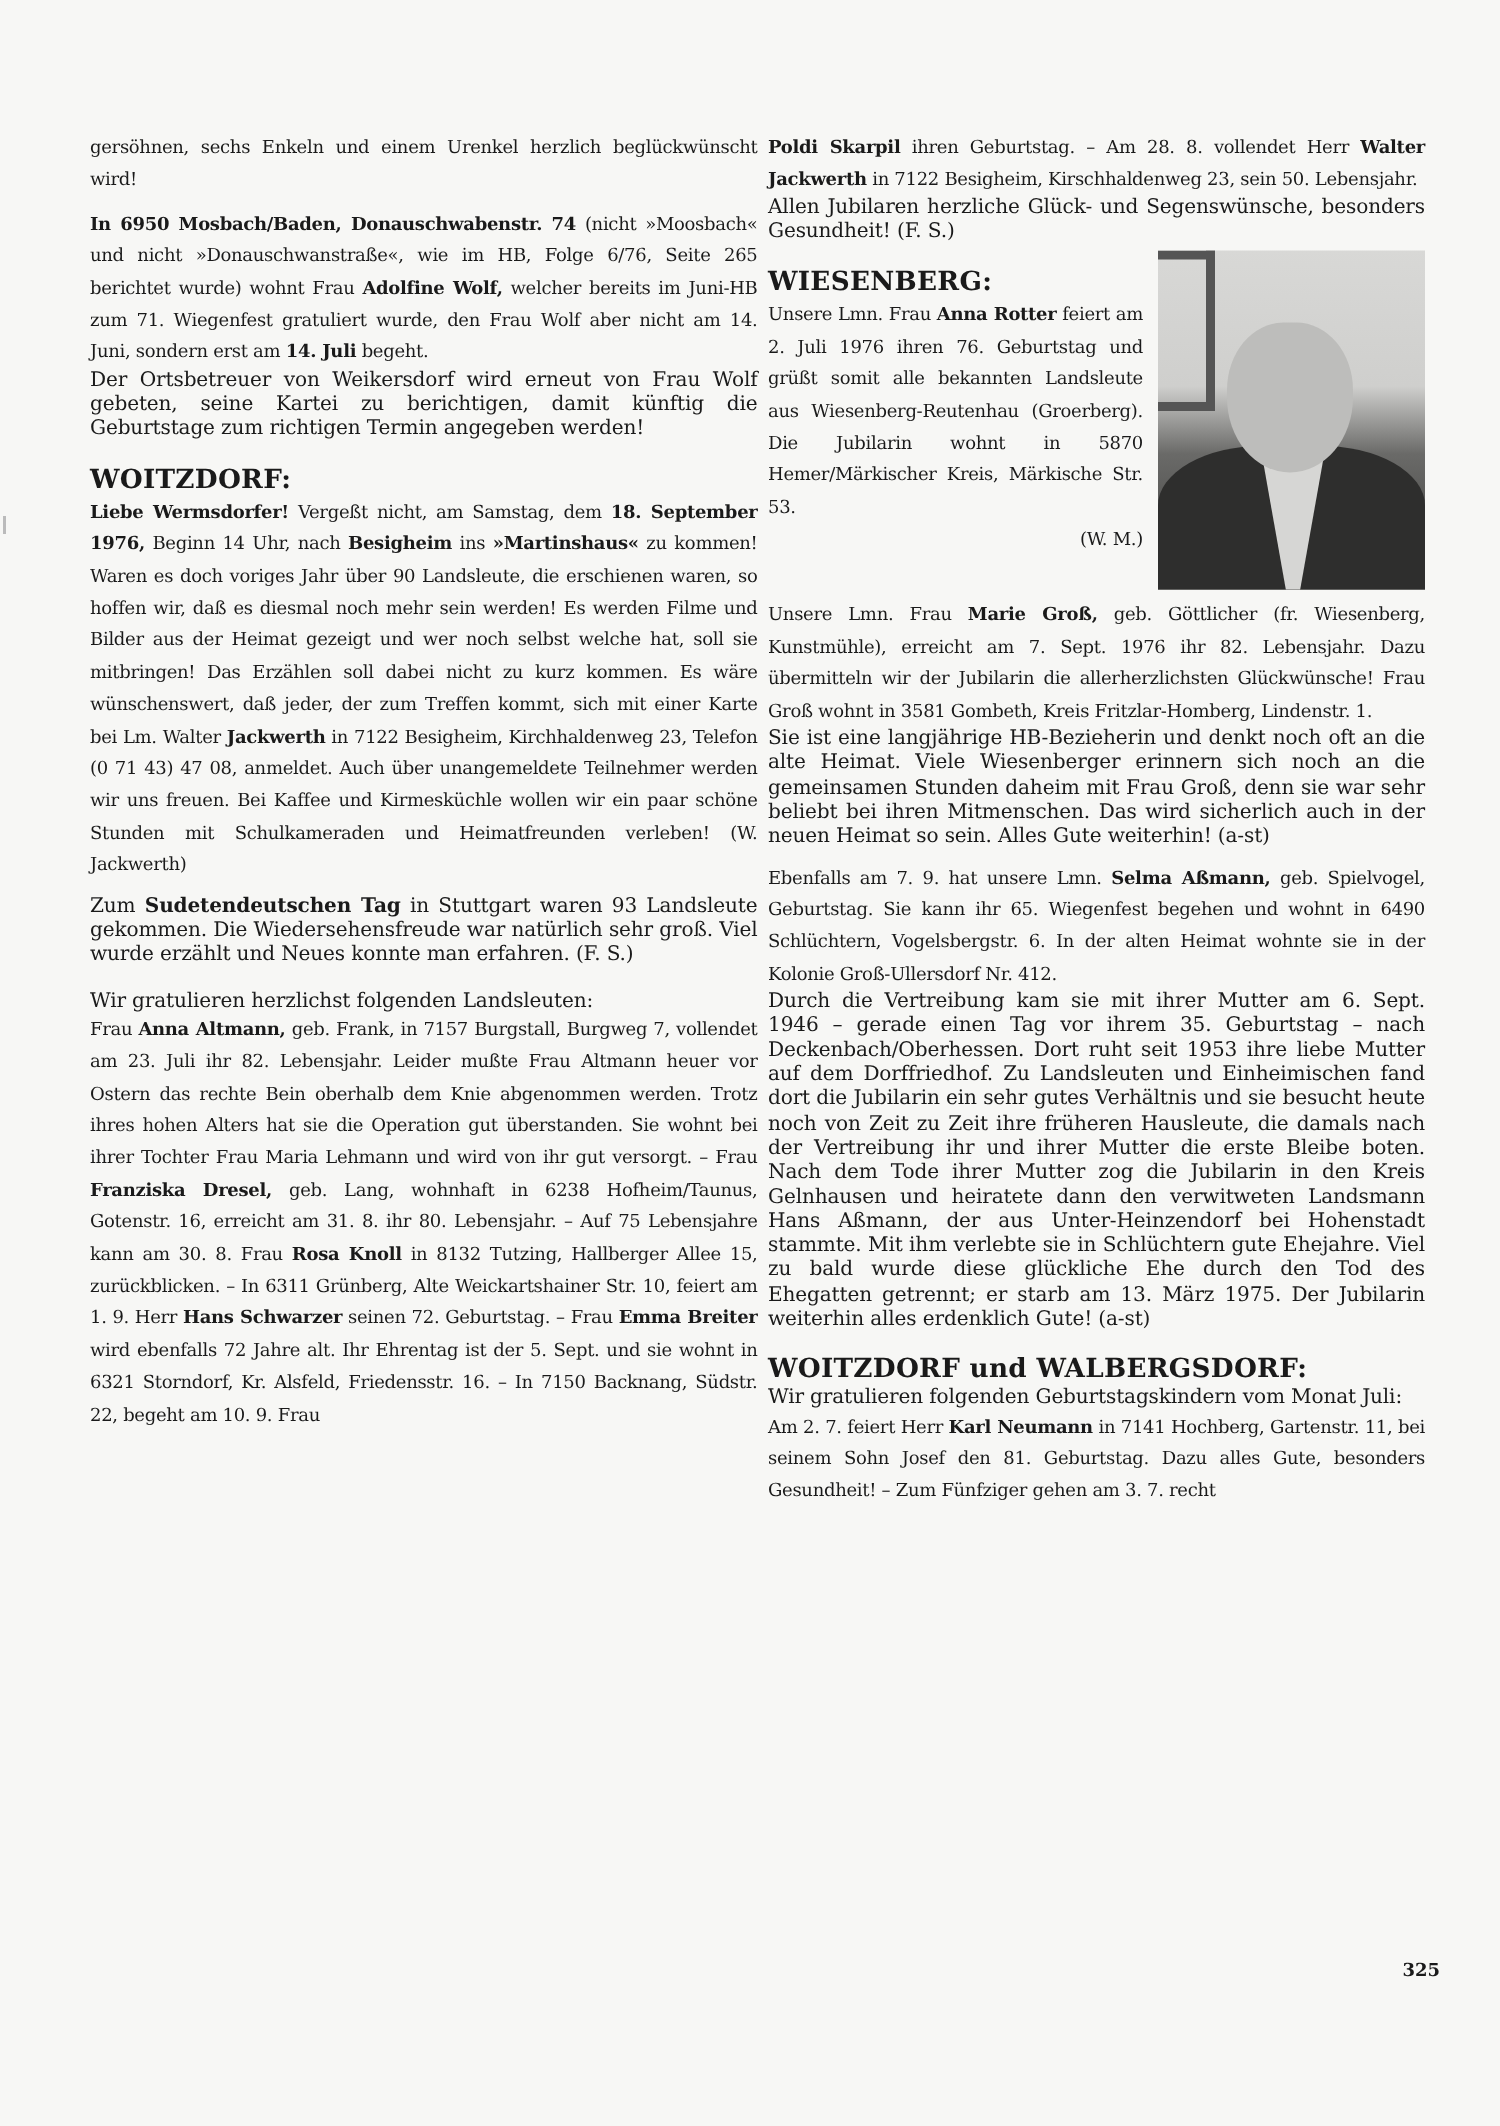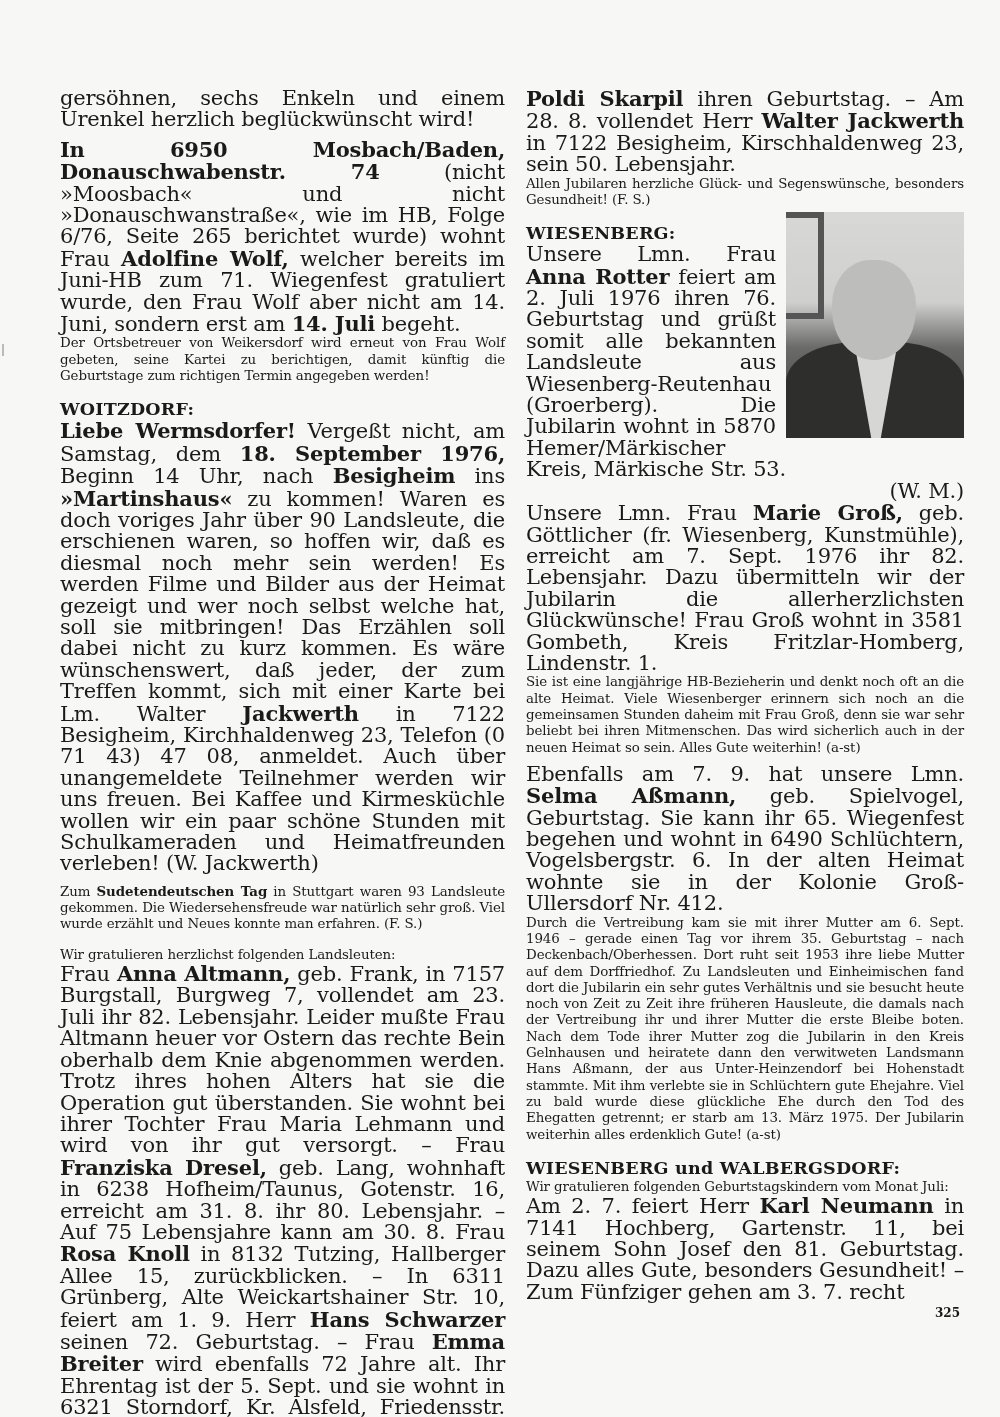--- a/index.html
+++ b/index.html
@@ -3,23 +3,23 @@
 <meta charset="utf-8">
 <style>
   html, body { margin: 0; padding: 0; }
   body {
     width: 1000px; height: 1417px; position: relative; overflow: hidden;
     background: #f7f7f5; color: #1a1a1a;
     font-family: "DejaVu Serif", "Liberation Serif", serif;
   }
   .col { position: absolute; top: 88px; width: 445px; }
   .col-left { left: 60px; }
-  .col-right { left: 526px; width: 438px; }
+  .col-right { left: 512px; width: 438px; }
   p { margin: 0; text-align: justify; }
-  .big { font-size: 21px; line-height: 21.4px; letter-spacing: -0.2px; }
+  .big { font-size: 12px; line-height: 21.4px; letter-spacing: -0.2px; }
   .small { font-size: 13.4px; line-height: 16.3px; letter-spacing: -0.1px; }
   .gap { margin-top: 8px; }
   .gap2 { margin-top: 14px; }
   b { font-weight: bold; }
   h2 {
     margin: 0; font-size: 17.5px; line-height: 22px; font-weight: bold;
     font-family: "DejaVu Serif", serif; letter-spacing: 0.2px;
   }
   .photo {
     float: right; width: 178px; height: 226px; margin: 4px 0 6px 10px;
@@ -69,18 +69,18 @@
   <p class="big"><span>Unsere Lmn. Frau </span><b>Anna Rotter</b><span> feiert am 2. Juli 1976 ihren 76. Geburtstag und grüßt somit alle bekannten Landsleute aus Wiesenberg-Reutenhau (Groerberg). Die Jubilarin wohnt in 5870 Hemer/Märkischer Kreis, Märkische Str. 53.</span></p>
   <p class="big rt">(W. M.)</p>
   <div style="clear:both"></div>
 
   <p class="big"><span>Unsere Lmn. Frau </span><b>Marie Groß,</b><span> geb. Göttlicher (fr. Wiesenberg, Kunstmühle), erreicht am 7. Sept. 1976 ihr 82. Lebensjahr. Dazu übermitteln wir der Jubilarin die allerherzlichsten Glückwünsche! Frau Groß wohnt in 3581 Gombeth, Kreis Fritzlar-Homberg, Lindenstr. 1.</span></p>
   <p class="small">Sie ist eine langjährige HB-Bezieherin und denkt noch oft an die alte Heimat. Viele Wiesenberger erinnern sich noch an die gemeinsamen Stunden daheim mit Frau Groß, denn sie war sehr beliebt bei ihren Mitmenschen. Das wird sicherlich auch in der neuen Heimat so sein. Alles Gute weiterhin! (a-st)</p>
 
   <p class="big gap"><span>Ebenfalls am 7. 9. hat unsere Lmn. </span><b>Selma Aßmann,</b><span> geb. Spielvogel, Geburtstag. Sie kann ihr 65. Wiegenfest begehen und wohnt in 6490 Schlüchtern, Vogelsbergstr. 6. In der alten Heimat wohnte sie in der Kolonie Groß-Ullersdorf Nr. 412.</span></p>
   <p class="small">Durch die Vertreibung kam sie mit ihrer Mutter am 6. Sept. 1946 – gerade einen Tag vor ihrem 35. Geburtstag – nach Deckenbach/Oberhessen. Dort ruht seit 1953 ihre liebe Mutter auf dem Dorffriedhof. Zu Landsleuten und Einheimischen fand dort die Jubilarin ein sehr gutes Verhältnis und sie besucht heute noch von Zeit zu Zeit ihre früheren Hausleute, die damals nach der Vertreibung ihr und ihrer Mutter die erste Bleibe boten. Nach dem Tode ihrer Mutter zog die Jubilarin in den Kreis Gelnhausen und heiratete dann den verwitweten Landsmann Hans Aßmann, der aus Unter-Heinzendorf bei Hohenstadt stammte. Mit ihm verlebte sie in Schlüchtern gute Ehejahre. Viel zu bald wurde diese glückliche Ehe durch den Tod des Ehegatten getrennt; er starb am 13. März 1975. Der Jubilarin weiterhin alles erdenklich Gute! (a-st)</p>
 
-  <h2 class="gap2">WIESENBERG und WALBERGSDORF:</h2>
+  <h2 class="gap2">WOITZDORF und WALBERGSDORF:</h2>
   <p class="small">Wir gratulieren folgenden Geburtstagskindern vom Monat Juli:</p>
   <p class="big"><span>Am 2. 7. feiert Herr </span><b>Karl Neumann</b><span> in 7141 Hochberg, Gartenstr. 11, bei seinem Sohn Josef den 81. Geburtstag. Dazu alles Gute, besonders Gesundheit! – Zum Fünfziger gehen am 3. 7. recht</span></p>
 </div>
 
 <div class="pagenum">325</div>
 
 </body></html>

